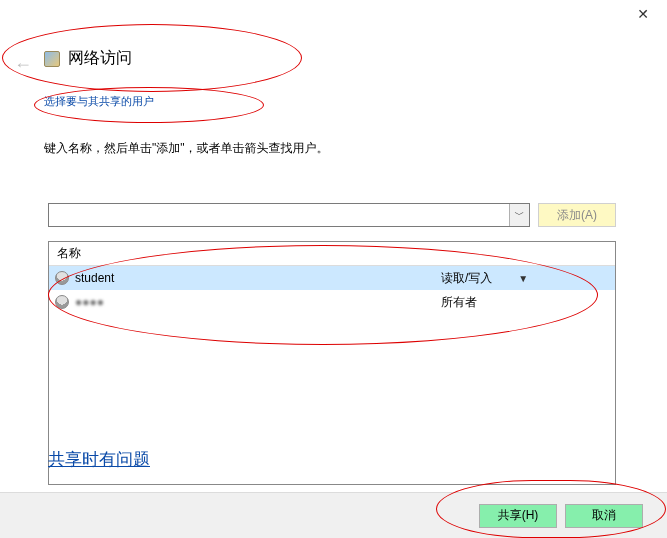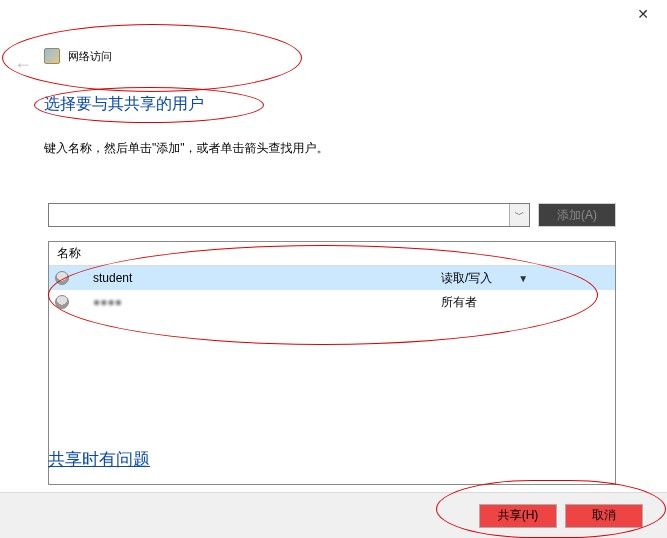--- a/index.html
+++ b/index.html
@@ -37,26 +37,26 @@
     position: absolute;
     left: 44px; top: 48px;
     display: flex; align-items: center; gap: 8px;
   }
   .netaccess-icon {
     width: 16px; height: 16px;
     background: linear-gradient(135deg, #8fbce6 0%, #e6c87d 100%);
     border: 1px solid #9a8a5a;
     border-radius: 2px;
   }
-  .header-text { font-size: 11px; color: #000; }
+  .header-text { font-size: 16px; color: #000; }
   .heading {
     position: absolute;
     left: 44px; top: 94px;
     color: #0a4aa8;
-    font-size: 16px;
+    font-size: 11px;
   }
   .subheading {
     position: absolute;
     left: 44px; top: 140px;
     font-size: 12px; color: #000;
   }
   .input-row {
     position: absolute;
     left: 48px; top: 203px;
     display: flex; gap: 8px; align-items: stretch;
@@ -75,21 +75,21 @@
   .combo-btn {
     width: 20px;
     border-left: 1px solid #b0b0b0;
     background: #f0f0f0;
     display: flex; align-items: center; justify-content: center;
     font-size: 10px; color: #444;
   }
   .add-btn {
     width: 78px; height: 24px;
     color: #8a8a8a;
-    background: #404040;
+    background: #fef9c3;
     border: 1px solid #d0d0d0;
     display: flex; align-items: center; justify-content: center;
     font-size: 12px;
   }
   .table-frame {
     position: absolute;
     left: 48px; top: 241px;
     width: 568px; height: 244px;
     border: 1px solid #888;
     background: #fff;
@@ -103,21 +103,21 @@
   }
   .col-name { width: 388px; padding-left: 8px; }
   .col-perm { flex: 1; padding-left: 4px; }
   .trow {
     height: 24px; display: flex; align-items: center;
     font-size: 12px;
   }
   .trow.selected { background: #cce8ff; }
   .cell-name {
     width: 388px; padding-left: 6px;
-    display: flex; align-items: center; gap: 24px;
+    display: flex; align-items: center; gap: 6px;
   }
   .cell-perm {
     flex: 1; padding-left: 4px;
     display: flex; align-items: center; gap: 26px;
   }
   .user-icon {
     width: 14px; height: 14px; border-radius: 50%;
     background: radial-gradient(circle at 50% 30%, #e0e0e0 0 5px, #9a9a9a 5px);
     border: 1px solid #888;
   }
@@ -139,21 +139,21 @@
     left: 0; bottom: 0;
     width: 667px; height: 46px;
     background: #f0f0f0;
     border-top: 1px solid #dcdcdc;
     display: flex; align-items: center; justify-content: flex-end;
     padding-right: 24px; gap: 8px;
   }
   .win-btn {
     min-width: 78px; height: 24px;
     padding: 0 12px;
-    background: #ef4444;
+    background: #86efac;
     border: 1px solid #adadad;
     font-size: 12px; color: #000;
     display: flex; align-items: center; justify-content: center;
     cursor: pointer;
   }
   
   .anno { position: absolute; border: 1px solid #d00; border-radius: 50%; pointer-events: none; }
   .a1 { left: 2px;  top: 24px;  width: 300px; height: 68px; }
   .a2 { left: 34px; top: 87px;  width: 230px; height: 36px; }
   .a3 { left: 48px; top: 245px; width: 550px; height: 100px; }

